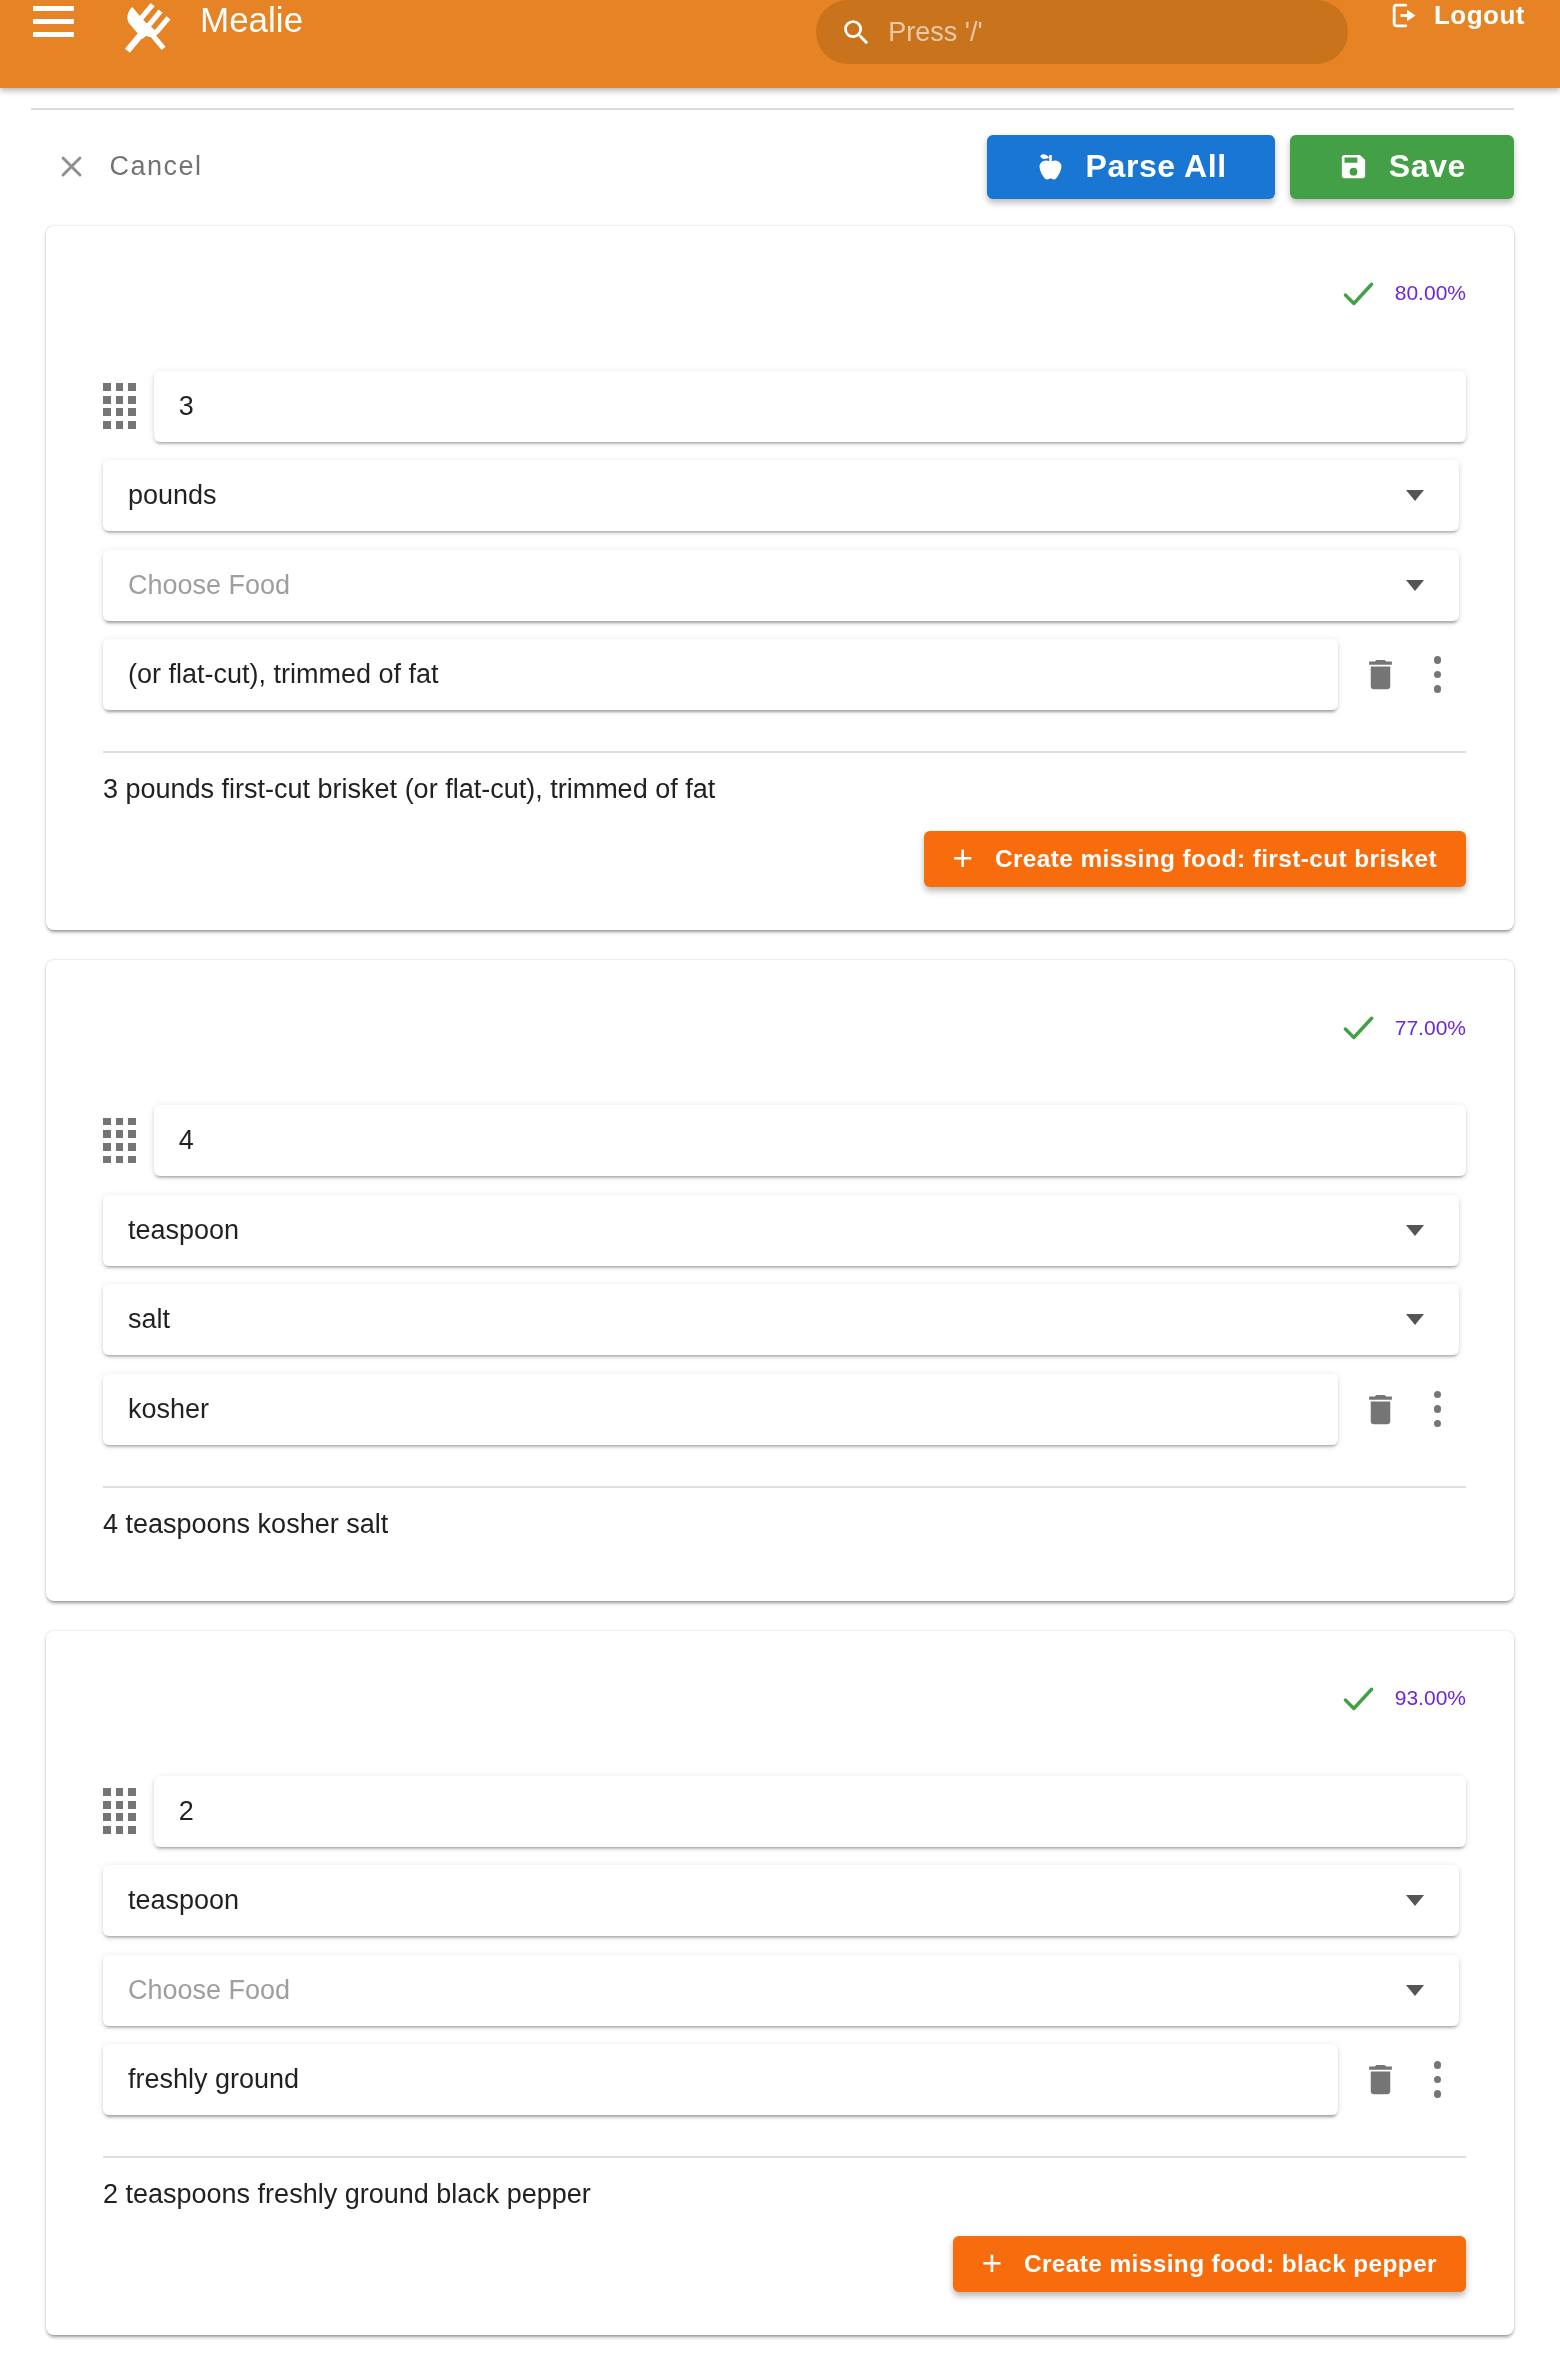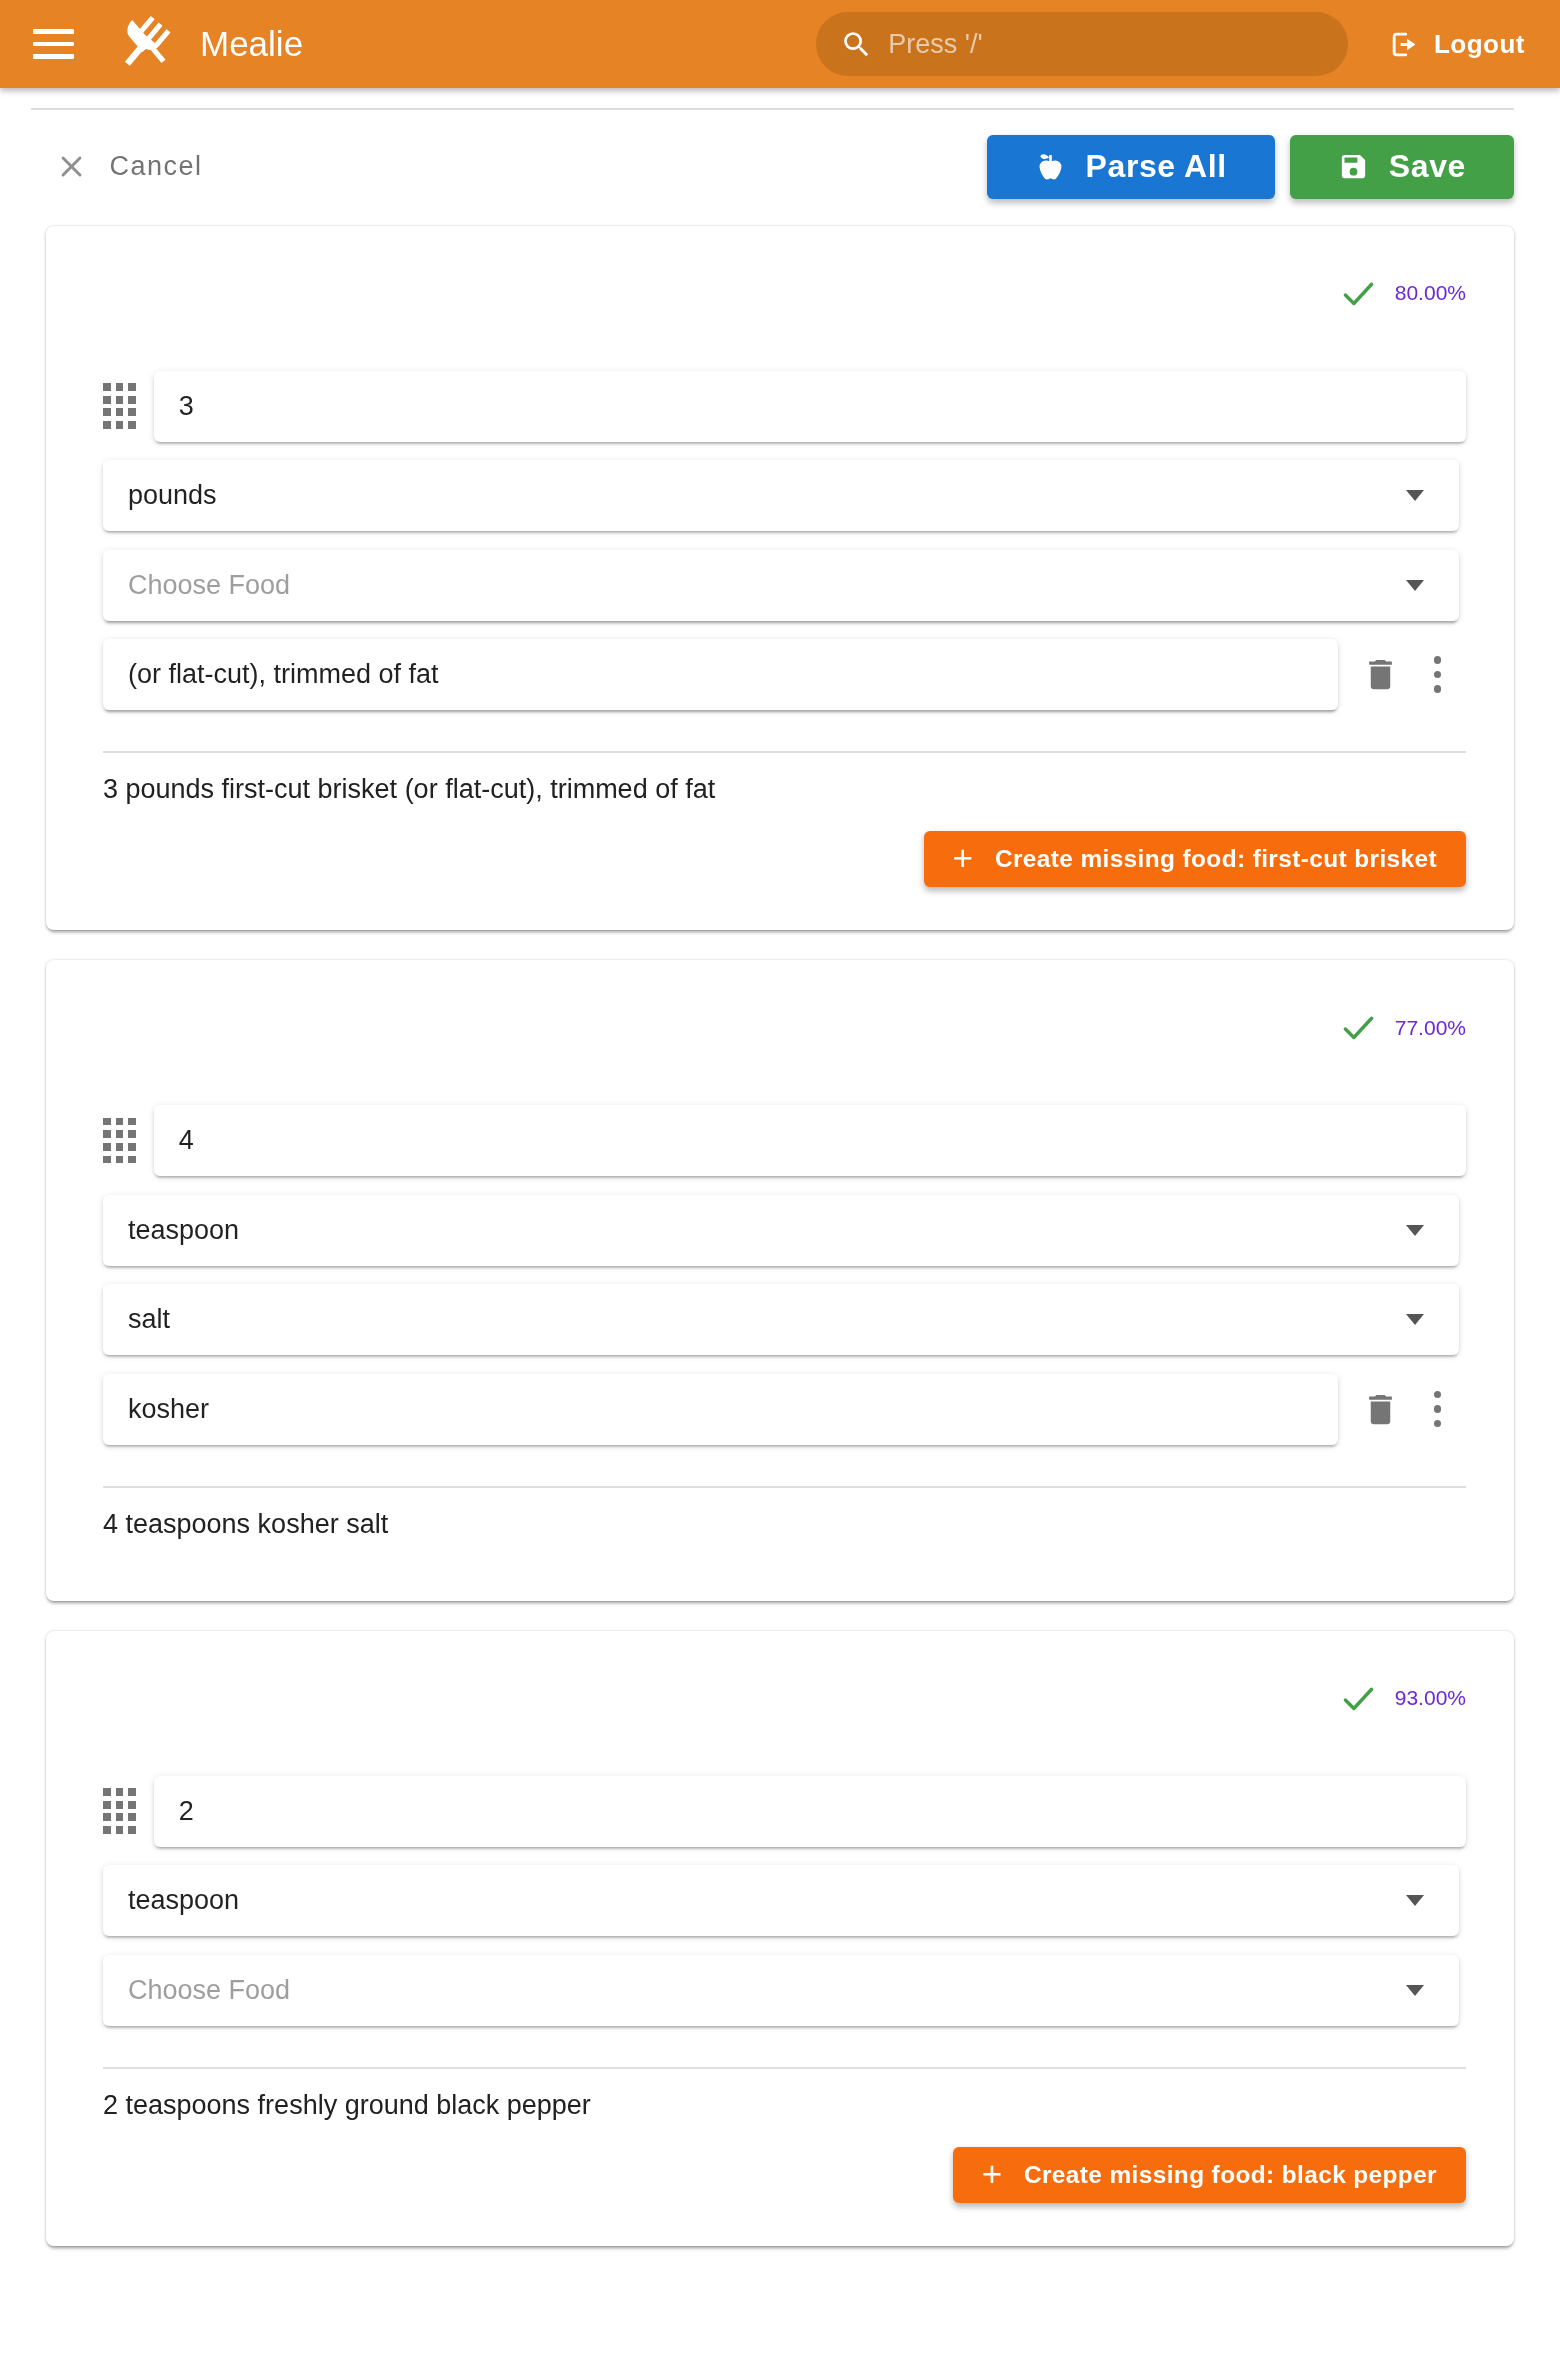--- a/index.html
+++ b/index.html
@@ -4,21 +4,21 @@
 <style>
   :root{
     --header_bg:#E58325; --search_bg:#C9731C; --parse_btn:#1976D2;
     --save_btn:#43A047; --create_btn:#F76D0E; --check:#43A047;
   }
   *{box-sizing:border-box; margin:0; padding:0;}
   html,body{width:1560px; height:2360px; overflow:hidden;}
   body{background:#fff; font-family:"Liberation Sans", sans-serif; color:rgba(0,0,0,.87);}
 
   
-  .app-bar{height:88px; background:var(--header_bg); display:flex; align-items:center;
+  .app-bar{height:88px; background:var(--header_bg); display:flex; align-items:flex-start;
     padding:0 35px 0 33px; box-shadow:0 2.9px 5.9px rgba(0,0,0,.28); position:relative; z-index:5;}
   .menu-btn{background:none;border:none;cursor:pointer;width:47px;height:43px;
     display:flex;flex-direction:column;justify-content:center;gap:7.8px;}
   .menu-btn span{display:block;height:4.9px;width:41px;background:#fff;border-radius:1px;}
   .logo{width:62px;height:62px;margin-left:33px;}
   .app-title{color:#fff;font-size:35px;font-weight:400;margin-left:25px;}
   .spacer{flex:1;}
   .search-pill{width:532px;height:64px;border-radius:32px;background:var(--search_bg);
     display:flex;align-items:center;padding:0 23.4px;cursor:text;}
   .search-pill svg{width:33px;height:33px;flex:none;}
@@ -274,20 +274,35 @@
       <input class="field" value="2" style="">
     </div>
     <div class="field select">
       <span>teaspoon</span>
       <span class="caret"></span>
     </div>
     <div class="field select">
       <span class="ph">Choose Food</span>
       <span class="caret"></span>
     </div>
+    <div class="note-row">
+      <input class="field" value="freshly ground" style="">
+      <button class="icon-btn first">
+        <svg viewBox="0 0 24 24">
+          <path fill="#757575" d="M19,4H15.5L14.5,3H9.5L8.5,4H5V6H19M6,19A2,2 0 0,0 8,21H16A2,2 0 0,0 18,19V7H6V19Z"></path>
+        </svg>
+      </button>
+      <button class="icon-btn">
+        <span class="kebab">
+            <i></i>
+            <i></i>
+            <i></i>
+          </span>
+      </button>
+    </div>
     <div class="divider"></div>
     <p class="orig">2 teaspoons freshly ground black pepper</p>
     <div class="btn-row">
       <button class="create-btn">
         <span class="plus">+</span>
         <span>Create missing food: black pepper</span>
       </button>
     </div>
   </section>
 

